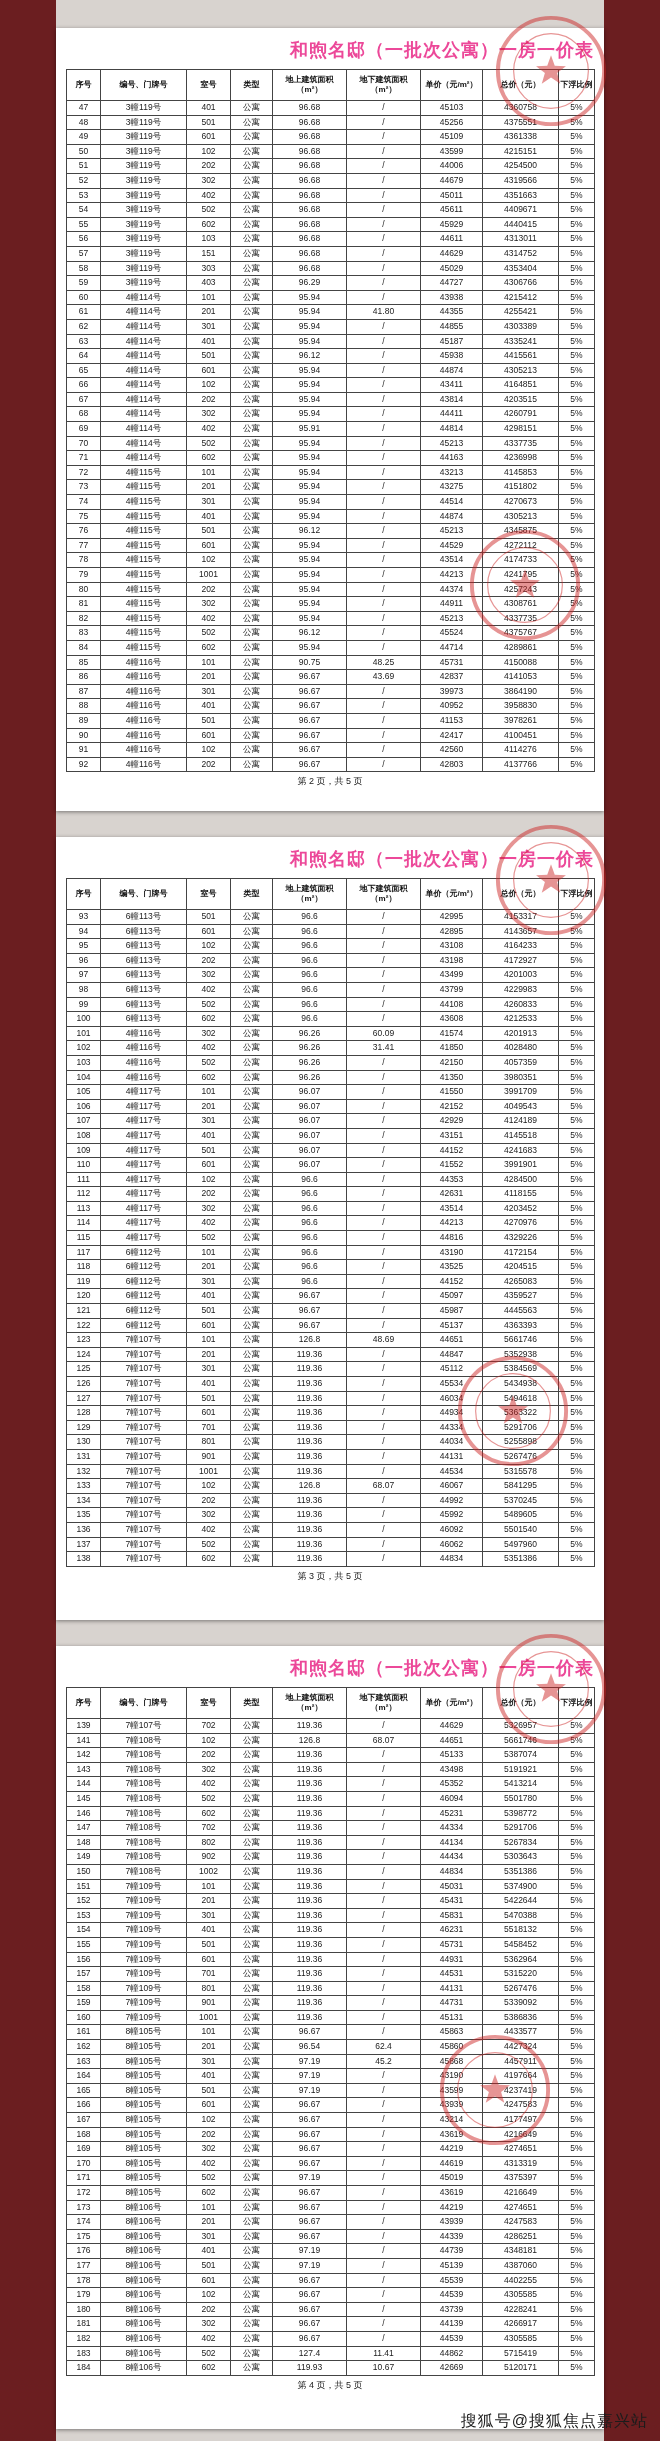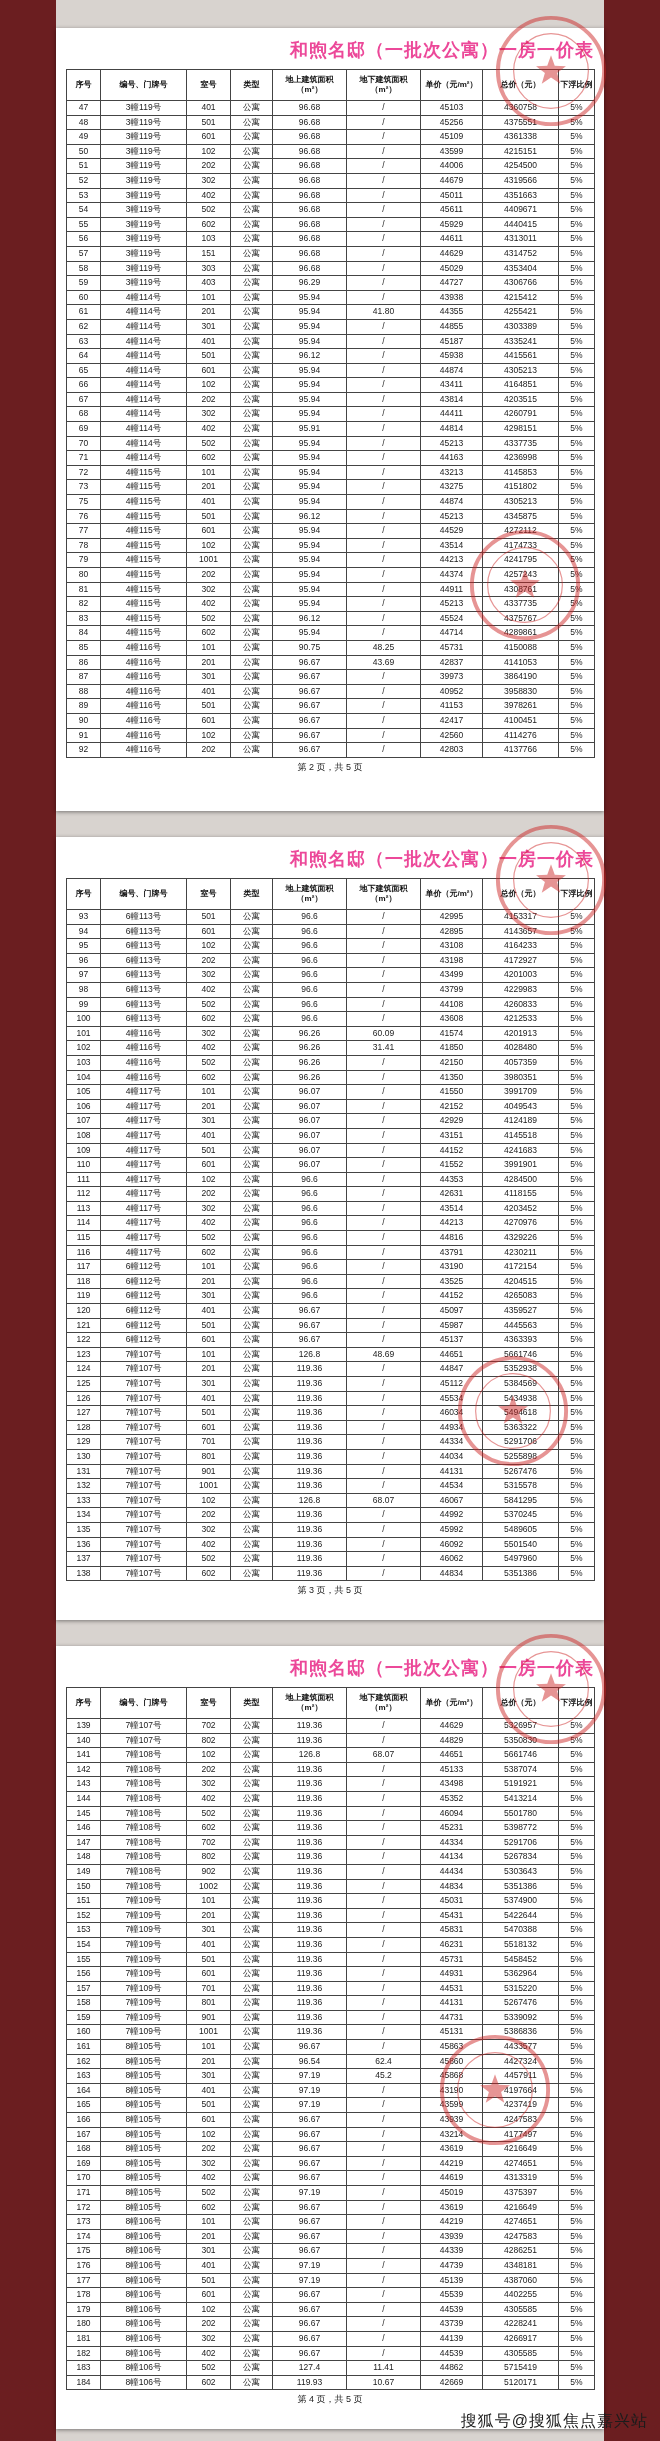--- a/index.html
+++ b/index.html
@@ -361,20 +361,31 @@
               <td>4幢115号</td>
               <td>201</td>
               <td>公寓</td>
               <td>95.94</td>
               <td>/</td>
               <td>43275</td>
               <td>4151802</td>
               <td>5%</td>
             </tr>
             <tr>
+              <td>74</td>
+              <td>4幢115号</td>
+              <td>301</td>
+              <td>公寓</td>
+              <td>95.94</td>
+              <td>/</td>
+              <td>44514</td>
+              <td>4270673</td>
+              <td>5%</td>
+            </tr>
+            <tr>
               <td>75</td>
               <td>4幢115号</td>
               <td>401</td>
               <td>公寓</td>
               <td>95.94</td>
               <td>/</td>
               <td>44874</td>
               <td>4305213</td>
               <td>5%</td>
             </tr>
@@ -855,31 +866,20 @@
               <td>4幢117号</td>
               <td>502</td>
               <td>公寓</td>
               <td>96.6</td>
               <td>/</td>
               <td>44816</td>
               <td>4329226</td>
               <td>5%</td>
             </tr>
             <tr>
-              <td>116</td>
-              <td>4幢117号</td>
-              <td>602</td>
-              <td>公寓</td>
-              <td>96.6</td>
-              <td>/</td>
-              <td>43791</td>
-              <td>4230211</td>
-              <td>5%</td>
-            </tr>
-            <tr>
               <td>117</td>
               <td>6幢112号</td>
               <td>101</td>
               <td>公寓</td>
               <td>96.6</td>
               <td>/</td>
               <td>43190</td>
               <td>4172154</td>
               <td>5%</td>
             </tr>
@@ -1162,31 +1162,20 @@
               <td>7幢107号</td>
               <td>702</td>
               <td>公寓</td>
               <td>119.36</td>
               <td>/</td>
               <td>44629</td>
               <td>5326957</td>
               <td>5%</td>
             </tr>
             <tr>
-              <td>140</td>
-              <td>7幢107号</td>
-              <td>802</td>
-              <td>公寓</td>
-              <td>119.36</td>
-              <td>/</td>
-              <td>44829</td>
-              <td>5350830</td>
-              <td>5%</td>
-            </tr>
-            <tr>
               <td>141</td>
               <td>7幢108号</td>
               <td>102</td>
               <td>公寓</td>
               <td>126.8</td>
               <td>68.07</td>
               <td>44651</td>
               <td>5661746</td>
               <td>5%</td>
             </tr>

